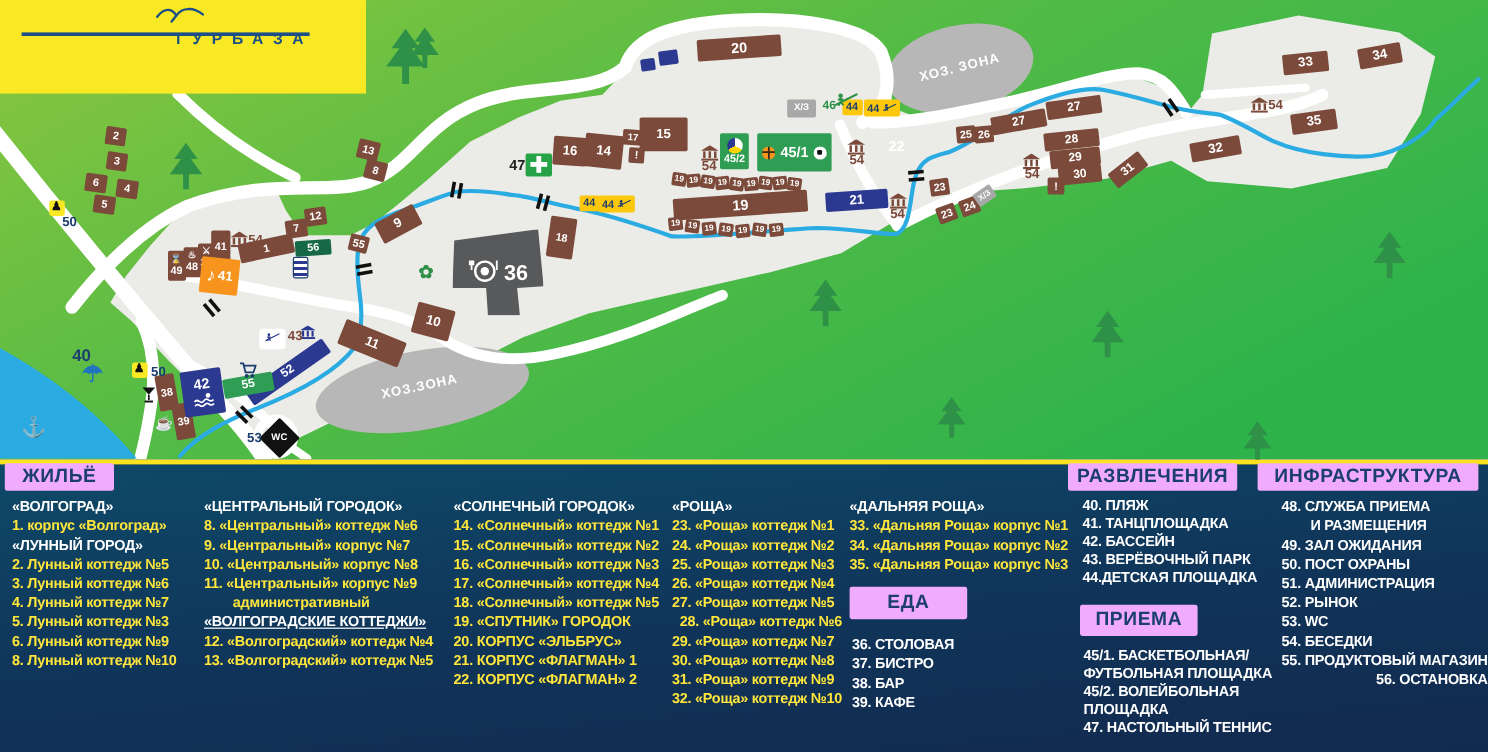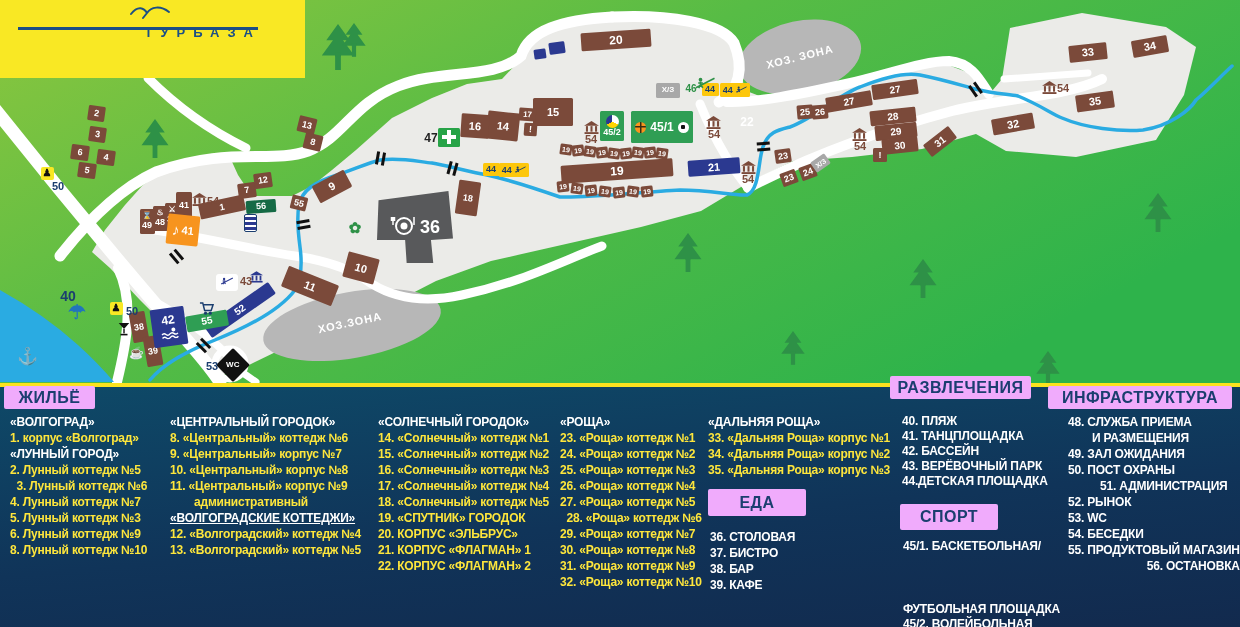--- a/index.html
+++ b/index.html
@@ -609,32 +609,32 @@
     </span>
     <span class="small">ТУРБАЗА</span>
     <span class="rule"></span>
   </div>
 
   <div class="legend">
     <div class="legend-rule"></div>
   </div>
   <div id="chips">
       <div class="chip" style="left: 4px; top: 386px; width: 91px; height: 23px;">ЖИЛЬЁ</div>
-      <div class="chip" style="left: 890px; top: 376px; width: 141px; height: 23px;">РАЗВЛЕЧЕНИЯ</div>
+      <div class="chip" style="left: 890px; top: 386px; width: 141px; height: 23px;">РАЗВЛЕЧЕНИЯ</div>
       <div class="chip" style="left: 1048px; top: 386px; width: 184px; height: 23px;">ИНФРАСТРУКТУРА</div>
       <div class="chip" style="left: 708px; top: 489px; width: 98px; height: 27px;">ЕДА</div>
-      <div class="chip" style="left: 900px; top: 504px; width: 98px; height: 26px;">СПОРТ</div>
+      <div class="chip" style="left: 900px; top: 504px; width: 98px; height: 26px;">ПРИЕМА</div>
     </div>
   <div id="blocks">
       <div class="lblock" style="left: 10px; top: 414px;">
         <div class="w" style="line-height: 16px;">«ВОЛГОГРАД»</div>
         <div class="y" style="line-height: 16px;">1. корпус «Волгоград»</div>
         <div class="w" style="line-height: 16px;">«ЛУННЫЙ ГОРОД»</div>
         <div class="y" style="line-height: 16px;">2. Лунный коттедж №5</div>
-        <div class="y" style="line-height: 16px; text-align: right;">3. Лунный коттедж №6</div>
+        <div class="y" style="line-height: 16px;">3. Лунный коттедж №6</div>
         <div class="y" style="line-height: 16px;">4. Лунный коттедж №7</div>
         <div class="y" style="line-height: 16px;">5. Лунный коттедж №3</div>
         <div class="y" style="line-height: 16px;">6. Лунный коттедж №9</div>
         <div class="y" style="line-height: 16px;">8. Лунный коттедж №10</div>
       </div>
       <div class="lblock" style="left: 170px; top: 414px;">
         <div class="w" style="line-height: 16px;">«ЦЕНТРАЛЬНЫЙ ГОРОДОК»</div>
         <div class="y" style="line-height: 16px;">8.  «Центральный» коттедж №6</div>
         <div class="y" style="line-height: 16px;">9.  «Центральный» корпус №7</div>
         <div class="y" style="line-height: 16px;">10. «Центральный» корпус №8</div>
@@ -683,31 +683,31 @@
       </div>
       <div class="lblock" style="left: 902px; top: 414px;">
         <div class="w" style="line-height: 15px;">40. ПЛЯЖ</div>
         <div class="w" style="line-height: 15px;">41. ТАНЦПЛОЩАДКА</div>
         <div class="w" style="line-height: 15px;">42. БАССЕЙН</div>
         <div class="w" style="line-height: 15px;">43. ВЕРЁВОЧНЫЙ ПАРК</div>
         <div class="w" style="line-height: 15px;">44.ДЕТСКАЯ ПЛОЩАДКА</div>
       </div>
       <div class="lblock" style="left: 903px; top: 539px;">
         <div class="w" style="line-height: 15px;">45/1. БАСКЕТБОЛЬНАЯ/</div>
-        <div class="w" style="line-height: 15px; margin-top: 48px;">ФУТБОЛЬНАЯ ПЛОЩАДКА</div>
+        <div class="w" style="line-height: 15px;">ФУТБОЛЬНАЯ ПЛОЩАДКА</div>
         <div class="w" style="line-height: 15px;">45/2. ВОЛЕЙБОЛЬНАЯ</div>
         <div class="w" style="line-height: 15px;">ПЛОЩАДКА</div>
         <div class="w" style="line-height: 15px;">47. НАСТОЛЬНЫЙ ТЕННИС</div>
       </div>
       <div class="lblock" style="left: 1068px; top: 414px;">
         <div class="w" style="line-height: 16px;">48. СЛУЖБА ПРИЕМА</div>
         <div class="w ind" style="line-height: 16px;">И РАЗМЕЩЕНИЯ</div>
         <div class="w" style="line-height: 16px;">49. ЗАЛ ОЖИДАНИЯ</div>
         <div class="w" style="line-height: 16px;">50. ПОСТ ОХРАНЫ</div>
-        <div class="w" style="line-height: 16px; margin-left: 32px;">51. АДМИНИСТРАЦИЯ</div>
+        <div class="w" style="line-height: 16px;">51. АДМИНИСТРАЦИЯ</div>
         <div class="w" style="line-height: 16px;">52. РЫНОК</div>
         <div class="w" style="line-height: 16px;">53. WC</div>
         <div class="w" style="line-height: 16px;">54. БЕСЕДКИ</div>
         <div class="w" style="line-height: 16px;">55. ПРОДУКТОВЫЙ МАГАЗИН</div>
         <div class="w" style="line-height: 16px; text-align: right;">56. ОСТАНОВКА</div>
       </div>
     </div>
 
 </div>
 

